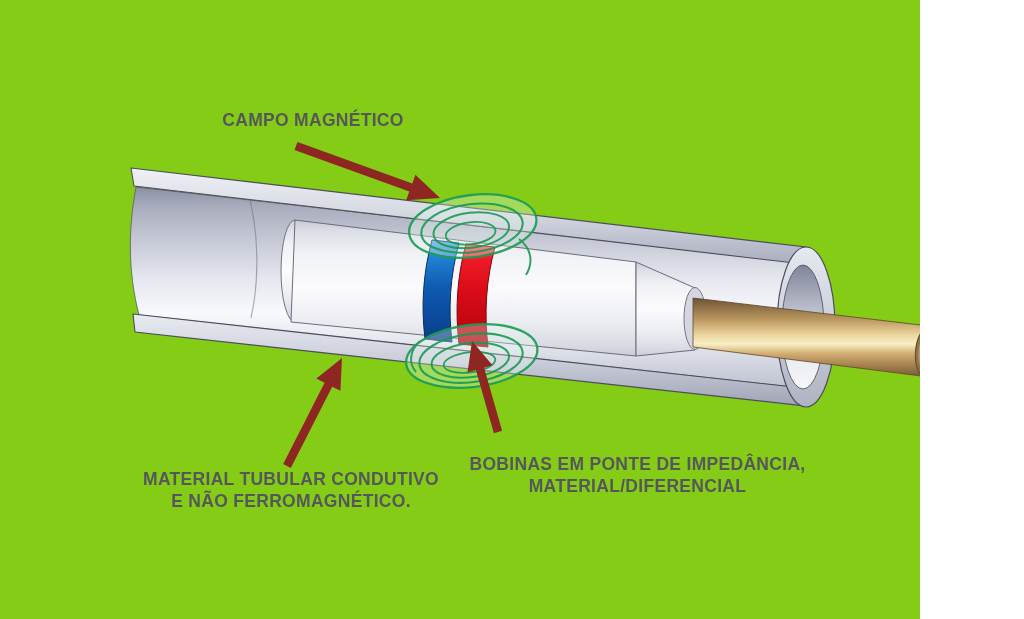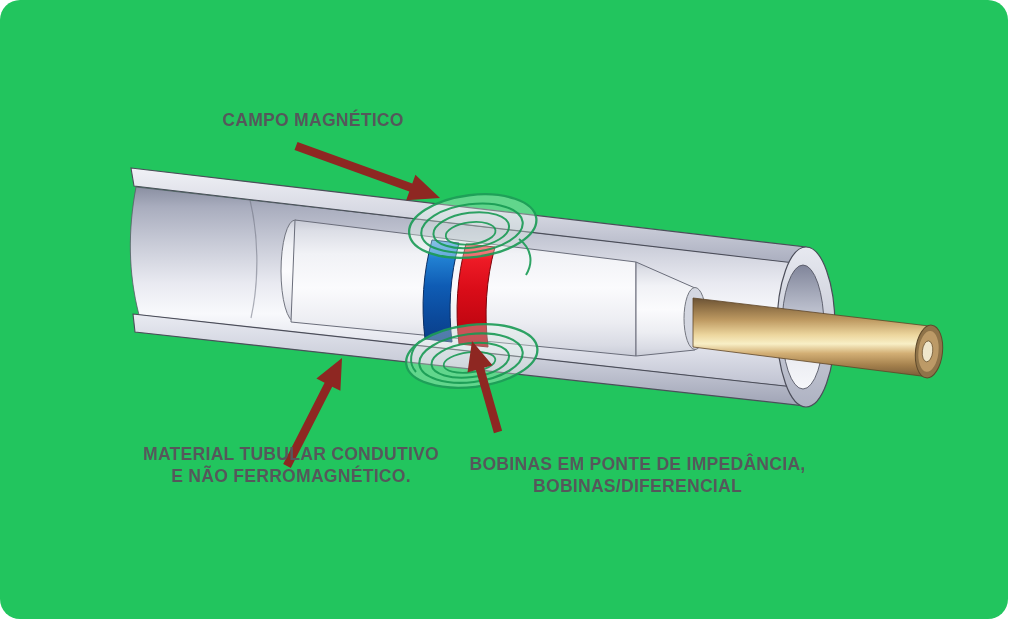--- a/index.html
+++ b/index.html
@@ -1,36 +1,35 @@
 <!DOCTYPE html>
 <html><head>
 <meta charset="utf-8">
 <style>
   html,body{margin:0;padding:0;background:#ffffff;}
   #stage{
     position:relative;
-    width:1008px;height:619px;
-    background:#22c55e;
+    width:920px;height:619px;
+    background:#84cc16;
     overflow:hidden;
     font-family:"Liberation Sans", sans-serif;
-    border-radius:20px;
   }
   #illustration{position:absolute;left:0;top:0;}
   .label{
     position:absolute;
     color:#55575B;
     font-weight:700;
     font-size:17.5px;
     letter-spacing:.3px;
     line-height:22px;
     text-align:center;
     white-space:nowrap;
   }
   #campo-label{left:203px;top:109px;width:220px;}
-  #material-label{left:118px;top:443px;width:346px;}
+  #material-label{left:118px;top:468px;width:346px;}
   #bobinas-label{left:455px;top:453px;width:365px;}
 </style>
 </head>
 <body>
 
 <div id="stage">
 
   <svg id="illustration" width="1024" height="619" viewBox="0 0 1024 619" xmlns="http://www.w3.org/2000/svg">
     <defs>
       <linearGradient id="gradInner" x1="0" y1="0" x2="0" y2="1">
@@ -157,16 +156,16 @@
     <span>CAMPO MAGNÉTICO</span>
   </div>
 
   <div class="label" id="material-label">
     <div>MATERIAL TUBULAR CONDUTIVO</div>
     <div>E NÃO FERROMAGNÉTICO.</div>
   </div>
 
   <div class="label" id="bobinas-label">
     <div>BOBINAS EM PONTE DE IMPEDÂNCIA,</div>
-    <div>BOBINAS/DIFERENCIAL</div>
+    <div>MATERIAL/DIFERENCIAL</div>
   </div>
 
 </div>
 
 </body></html>

